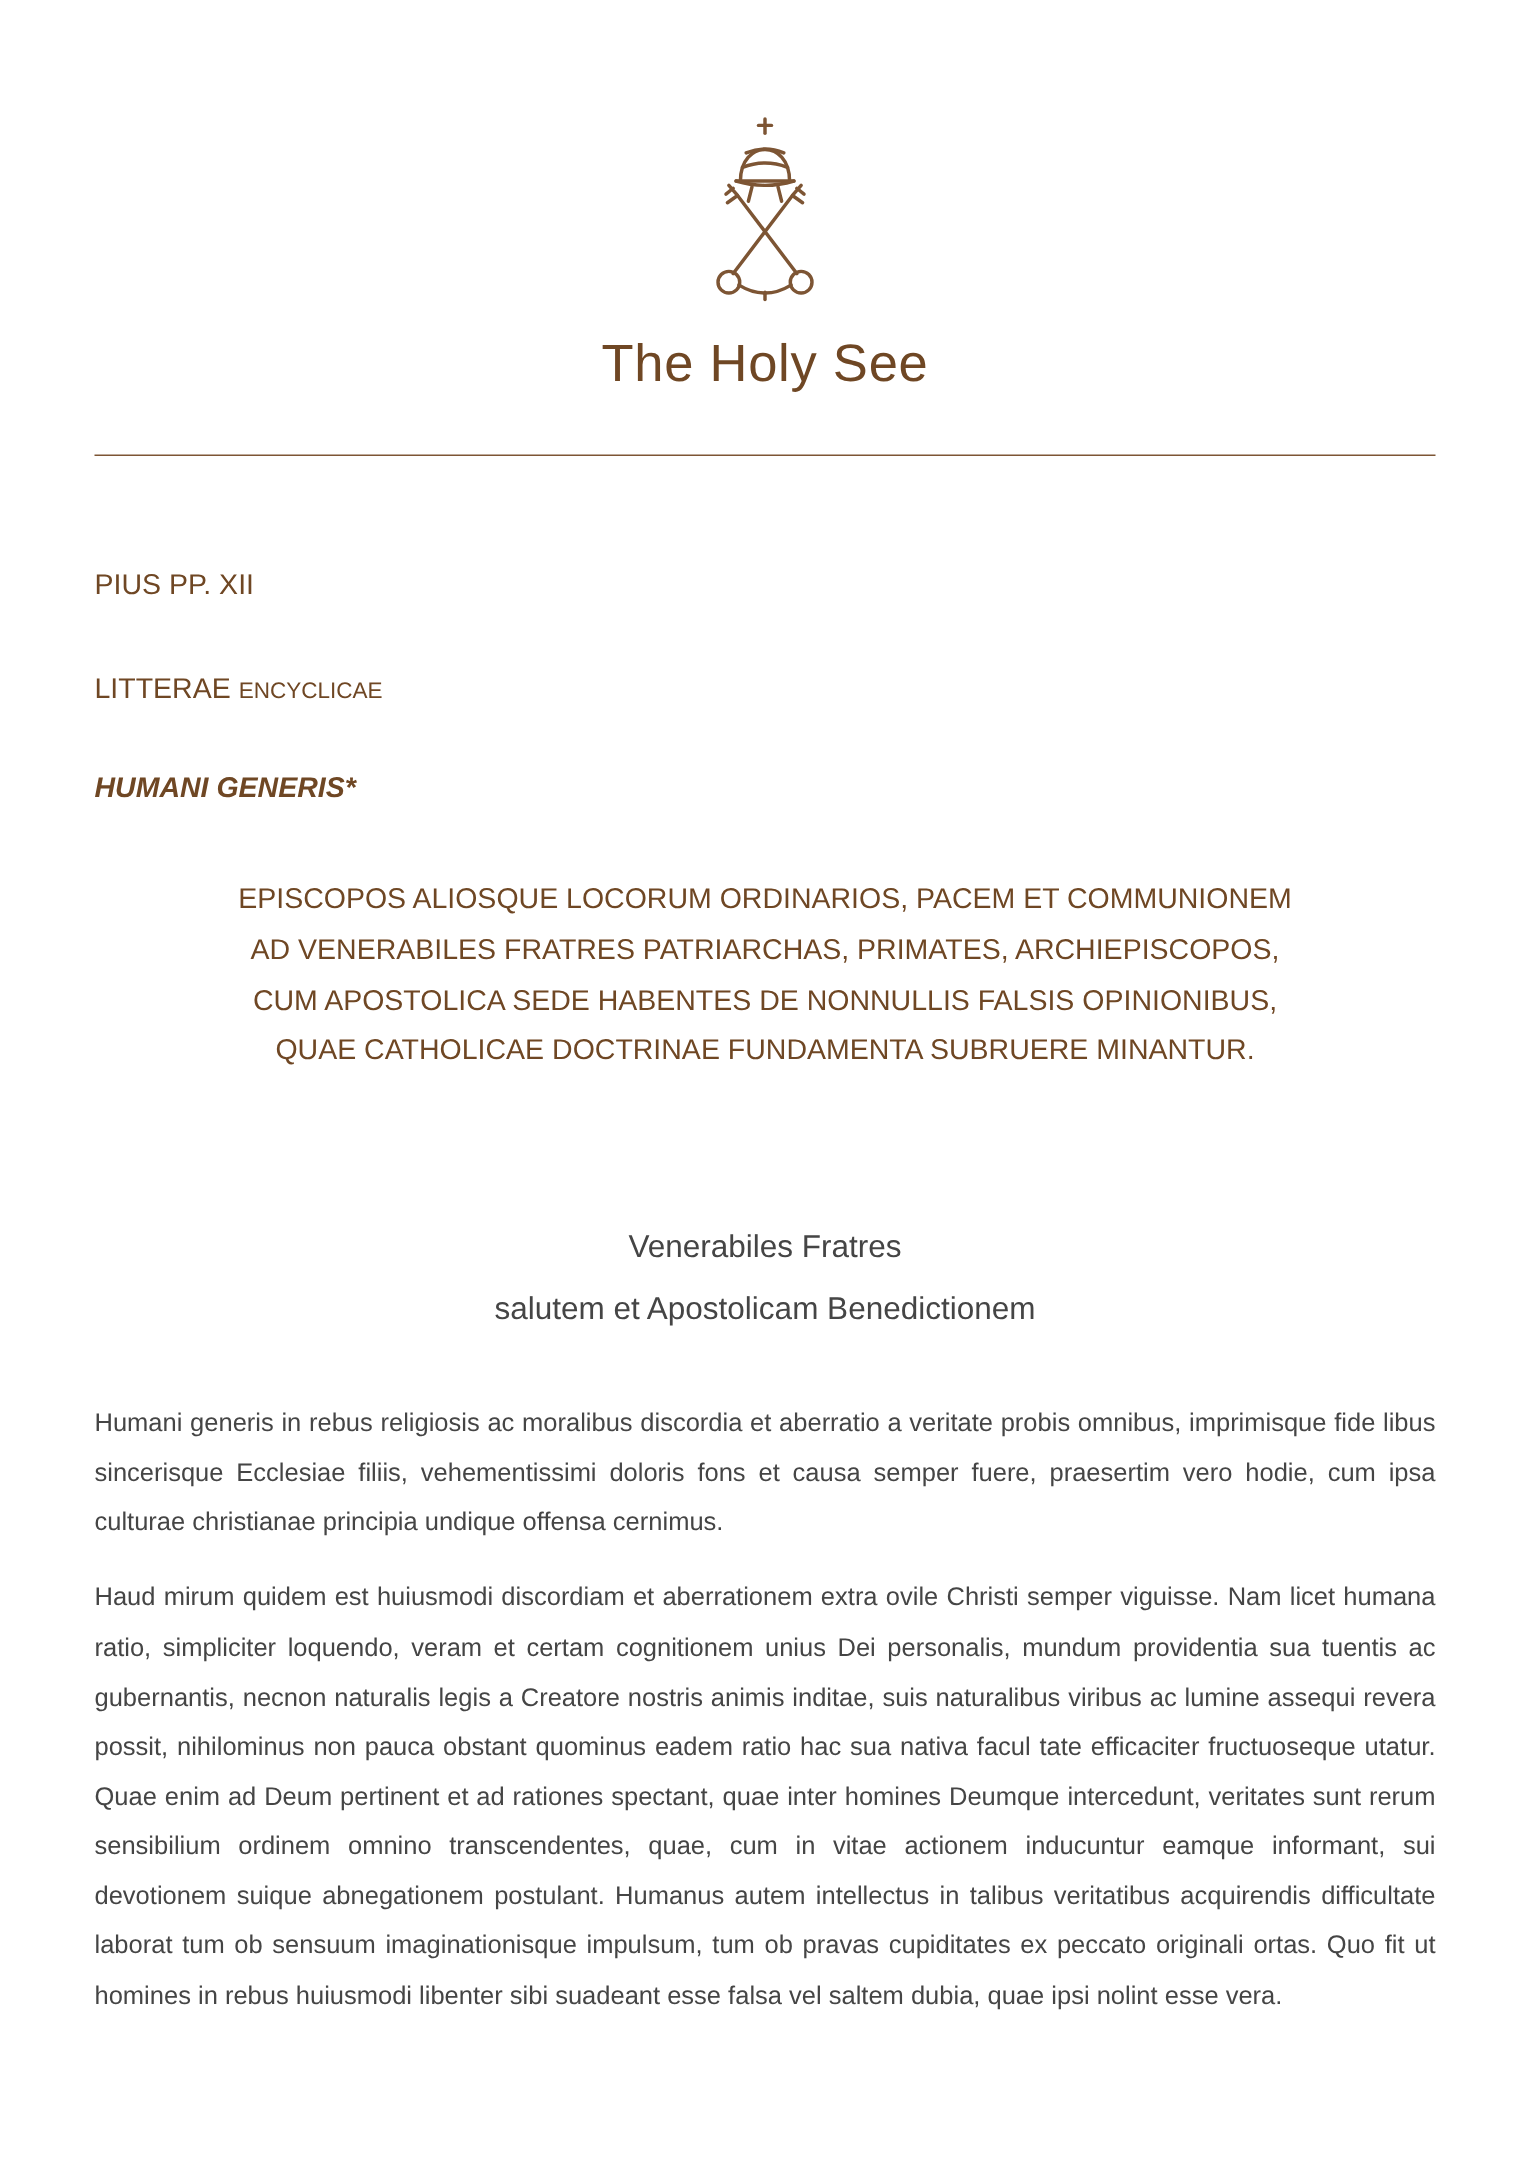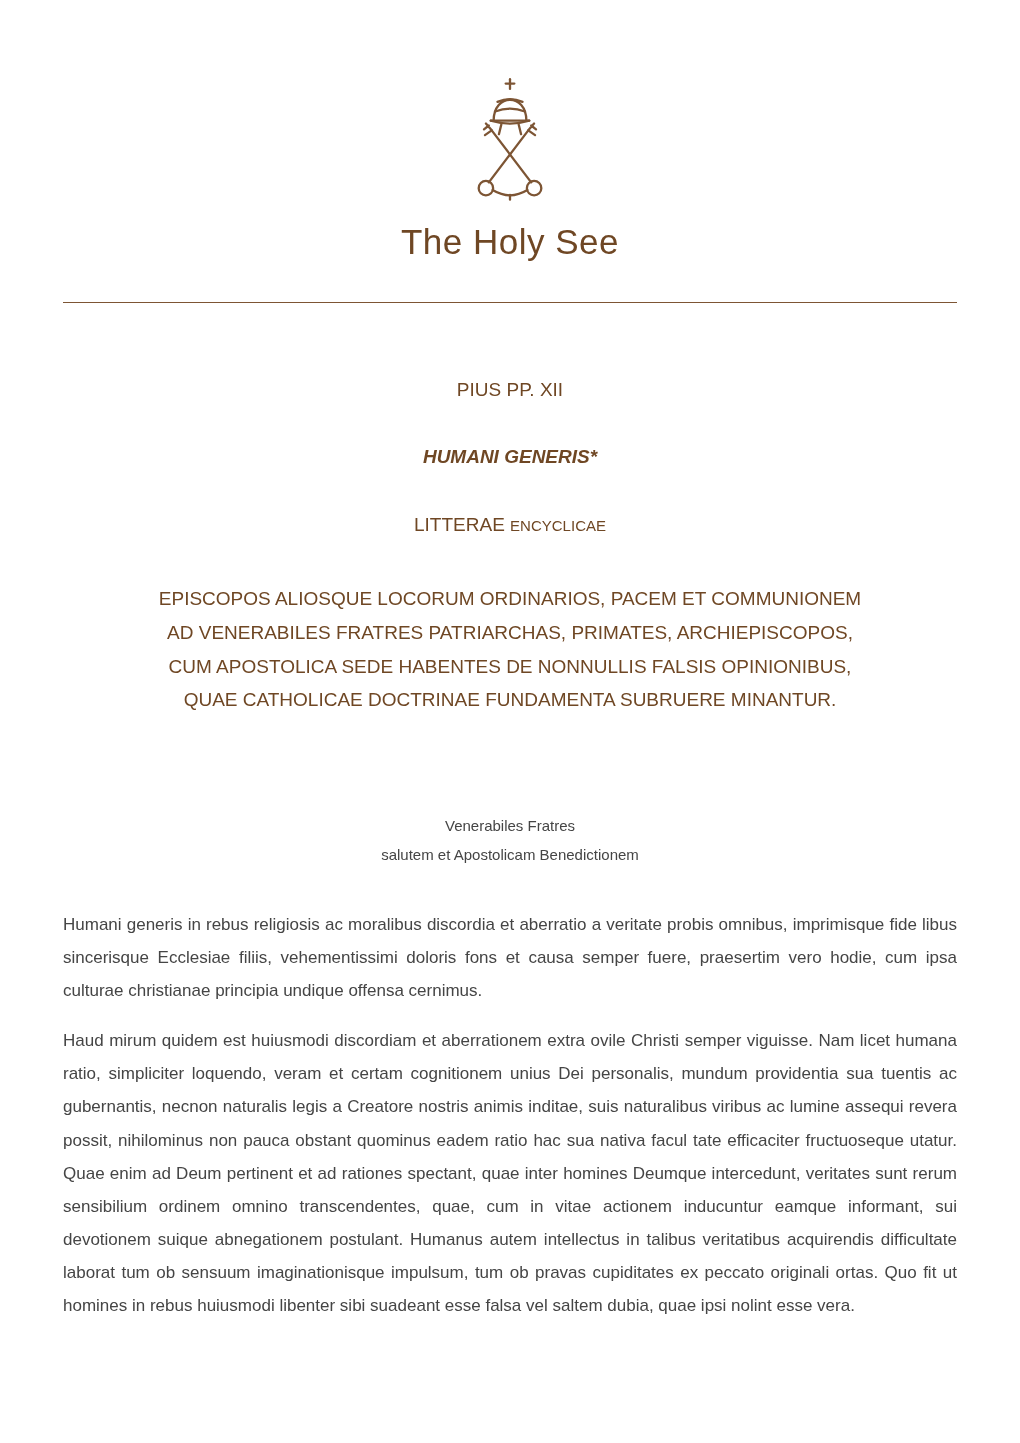--- a/index.html
+++ b/index.html
@@ -38,21 +38,21 @@
     font-weight:400;
     color:var(--heading-brown);
     letter-spacing:0.5px;
   }
   .rule{
     border:none;
     border-top:1px solid var(--rule);
     margin-top:40px;
   }
   .doc-heading{
-    text-align:center;
+    text-align:left;
     color:var(--heading-brown);
     font-size:19px;
     line-height:1.35;
   }
   .author{margin-top:74px;}
   .doc-type{margin-top:43px;}
   .doc-type .qualifier{font-size:15px;}
   .doc-title{
     margin-top:41px;
     font-weight:bold;
@@ -62,21 +62,21 @@
     margin-top:44px;
     text-align:center;
     color:var(--heading-brown);
     font-size:19px;
     line-height:1.78;
   }
   .salutation{
     margin-top:94px;
     text-align:center;
     color:var(--body-text);
-    font-size:15px;
+    font-size:21px;
     line-height:1.95;
   }
   .body-par{
     margin-top:38px;
     font-size:17px;
     line-height:1.95;
     text-align:justify;
     color:var(--body-text);
   }
   .body-par + .body-par{
@@ -123,23 +123,23 @@
         </svg>
       </div>
       <h1 class="site-title">The Holy See</h1>
       <hr class="rule">
     </header>
 
     <main>
 
       <p class="doc-heading author">PIUS PP. XII</p>
 
+      <p class="doc-heading doc-type"><span>LITTERAE</span> <span class="qualifier">ENCYCLICAE</span></p>
+
       <p class="doc-heading doc-title">HUMANI GENERIS*</p>
-
-      <p class="doc-heading doc-type"><span>LITTERAE</span> <span class="qualifier">ENCYCLICAE</span></p>
 
       <div class="address">
         <div>EPISCOPOS ALIOSQUE LOCORUM ORDINARIOS, PACEM ET COMMUNIONEM</div>
         <div>AD VENERABILES FRATRES PATRIARCHAS, PRIMATES, ARCHIEPISCOPOS,</div>
         <div>CUM APOSTOLICA SEDE HABENTES DE NONNULLIS FALSIS OPINIONIBUS,</div>
         <div>QUAE CATHOLICAE DOCTRINAE FUNDAMENTA SUBRUERE MINANTUR.</div>
       </div>
 
       <div class="salutation">
         <div>Venerabiles Fratres</div>

